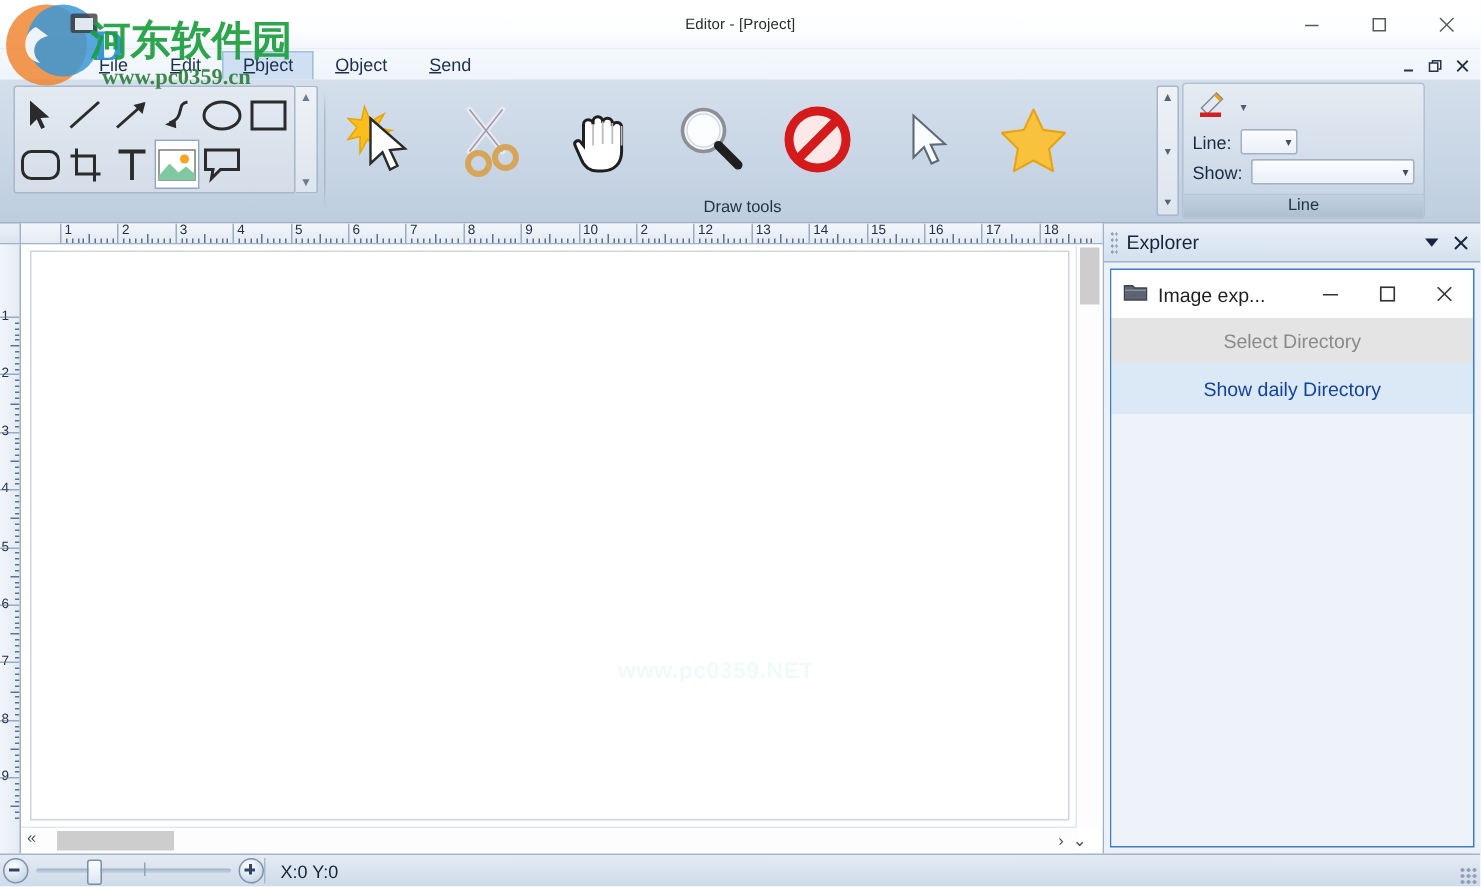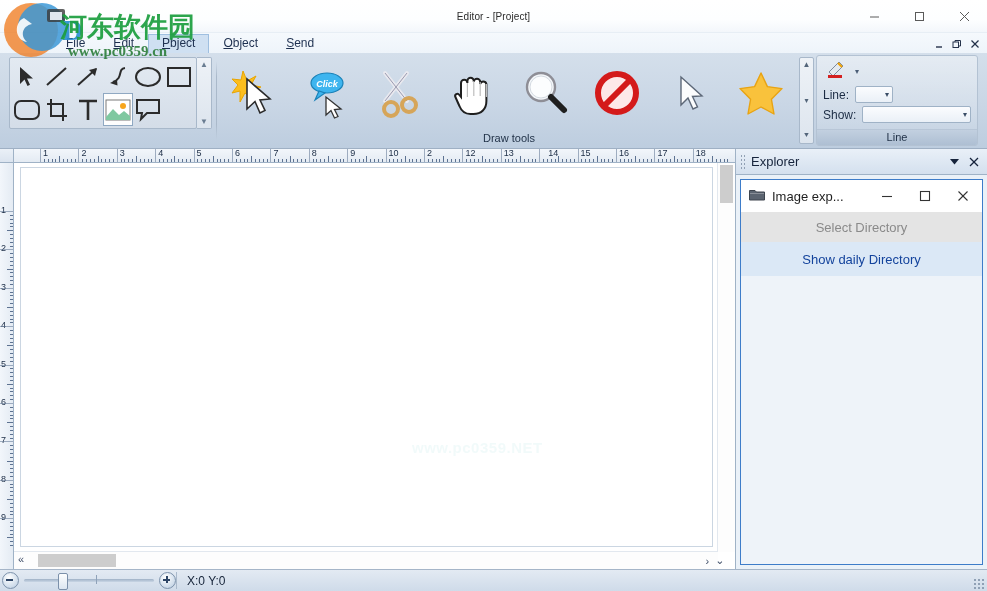--- a/index.html
+++ b/index.html
@@ -360,28 +360,20 @@
     </div>
 
     <div class="rsep"></div>
 
     <div class="rgroup" style="flex:0 0 548px;">
       <div class="gbody">
         <div class="bigbtn">
           <svg width="52" height="52" viewBox="0 0 52 52">
             <path d="M12 4 L16 14 L25 9 L20 18 L30 20 L19 24 L23 33 L14 26 L9 35 L9 24 L1 26 L7 18 L1 12 L10 13 Z" fill="#fcbe1e" stroke="#e8a502" stroke-width="1"></path>
             <path d="M16 12 L16 42 L24 34.5 L29 46 L34 43.5 L29 33 L39 32 Z" fill="#ffffff" stroke="#2b2b2b" stroke-width="1.6"></path>
-          </svg>
-        </div>
-        <div class="bigbtn">
-          <svg width="52" height="52" viewBox="0 0 52 52">
-            <ellipse cx="24" cy="16" rx="16" ry="10" fill="#3eb5ef" stroke="#1b82b8" stroke-width="1.2"></ellipse>
-            <path d="M16 24 L12 33 L22 26 Z" fill="#3eb5ef" stroke="#1b82b8" stroke-width="1.2"></path>
-            <text x="24" y="20" font-size="9" font-weight="bold" font-style="italic" fill="#ffffff" text-anchor="middle" font-family="Liberation Sans, sans-serif">Click</text>
-            <path d="M23 30 L23 48 L28 43.5 L31.5 51 L35 49.5 L31.5 42.5 L38 42 Z" fill="#ffffff" stroke="#333" stroke-width="1.3"></path>
           </svg>
         </div>
         <div class="bigbtn">
           <svg width="52" height="52" viewBox="0 0 52 52">
             <path d="M10 6 L32 34 M32 6 L10 34" stroke="#e9e9ef" stroke-width="4" stroke-linecap="round"></path>
             <path d="M10 6 L32 34 M32 6 L10 34" stroke="#9b9bb0" stroke-width="1" fill="none"></path>
             <circle cx="34" cy="38" r="7" fill="none" stroke="#d6a559" stroke-width="4"></circle>
             <circle cx="16" cy="42" r="7" fill="none" stroke="#d6a559" stroke-width="4"></circle>
           </svg>
         </div>
@@ -598,21 +590,21 @@
             <div class="htick" style="left: 490.64px; bottom: 0px; height: 3.5px;"></div>
             <div class="htick" style="left: 494.48px; bottom: 0px; height: 3.5px;"></div>
             <div class="htick" style="left: 498.32px; bottom: 0px; height: 3.5px;"></div>
             <div class="htick" style="left: 502.16px; bottom: 0px; height: 3.5px;"></div>
             <div class="htick" style="left: 506px; bottom: 0px; height: 6px;"></div>
             <div class="htick" style="left: 509.84px; bottom: 0px; height: 3.5px;"></div>
             <div class="htick" style="left: 513.68px; bottom: 0px; height: 3.5px;"></div>
             <div class="htick" style="left: 517.52px; bottom: 0px; height: 3.5px;"></div>
             <div class="htick" style="left: 521.36px; bottom: 0px; height: 3.5px;"></div>
             <div class="hmajor" style="left: 525.2px;"></div>
-            <div class="hnum" style="left: 528.2px; margin-left: 6px;">14</div>
+            <div class="hnum" style="left: 528.2px;">14</div>
             <div class="htick" style="left: 529.04px; bottom: 0px; height: 3.5px;"></div>
             <div class="htick" style="left: 532.88px; bottom: 0px; height: 3.5px;"></div>
             <div class="htick" style="left: 536.72px; bottom: 0px; height: 3.5px;"></div>
             <div class="htick" style="left: 540.56px; bottom: 0px; height: 3.5px;"></div>
             <div class="htick" style="left: 544.4px; bottom: 0px; height: 6px;"></div>
             <div class="htick" style="left: 548.24px; bottom: 0px; height: 3.5px;"></div>
             <div class="htick" style="left: 552.08px; bottom: 0px; height: 3.5px;"></div>
             <div class="htick" style="left: 555.92px; bottom: 0px; height: 3.5px;"></div>
             <div class="htick" style="left: 559.76px; bottom: 0px; height: 3.5px;"></div>
             <div class="hmajor" style="left: 563.6px;"></div>

